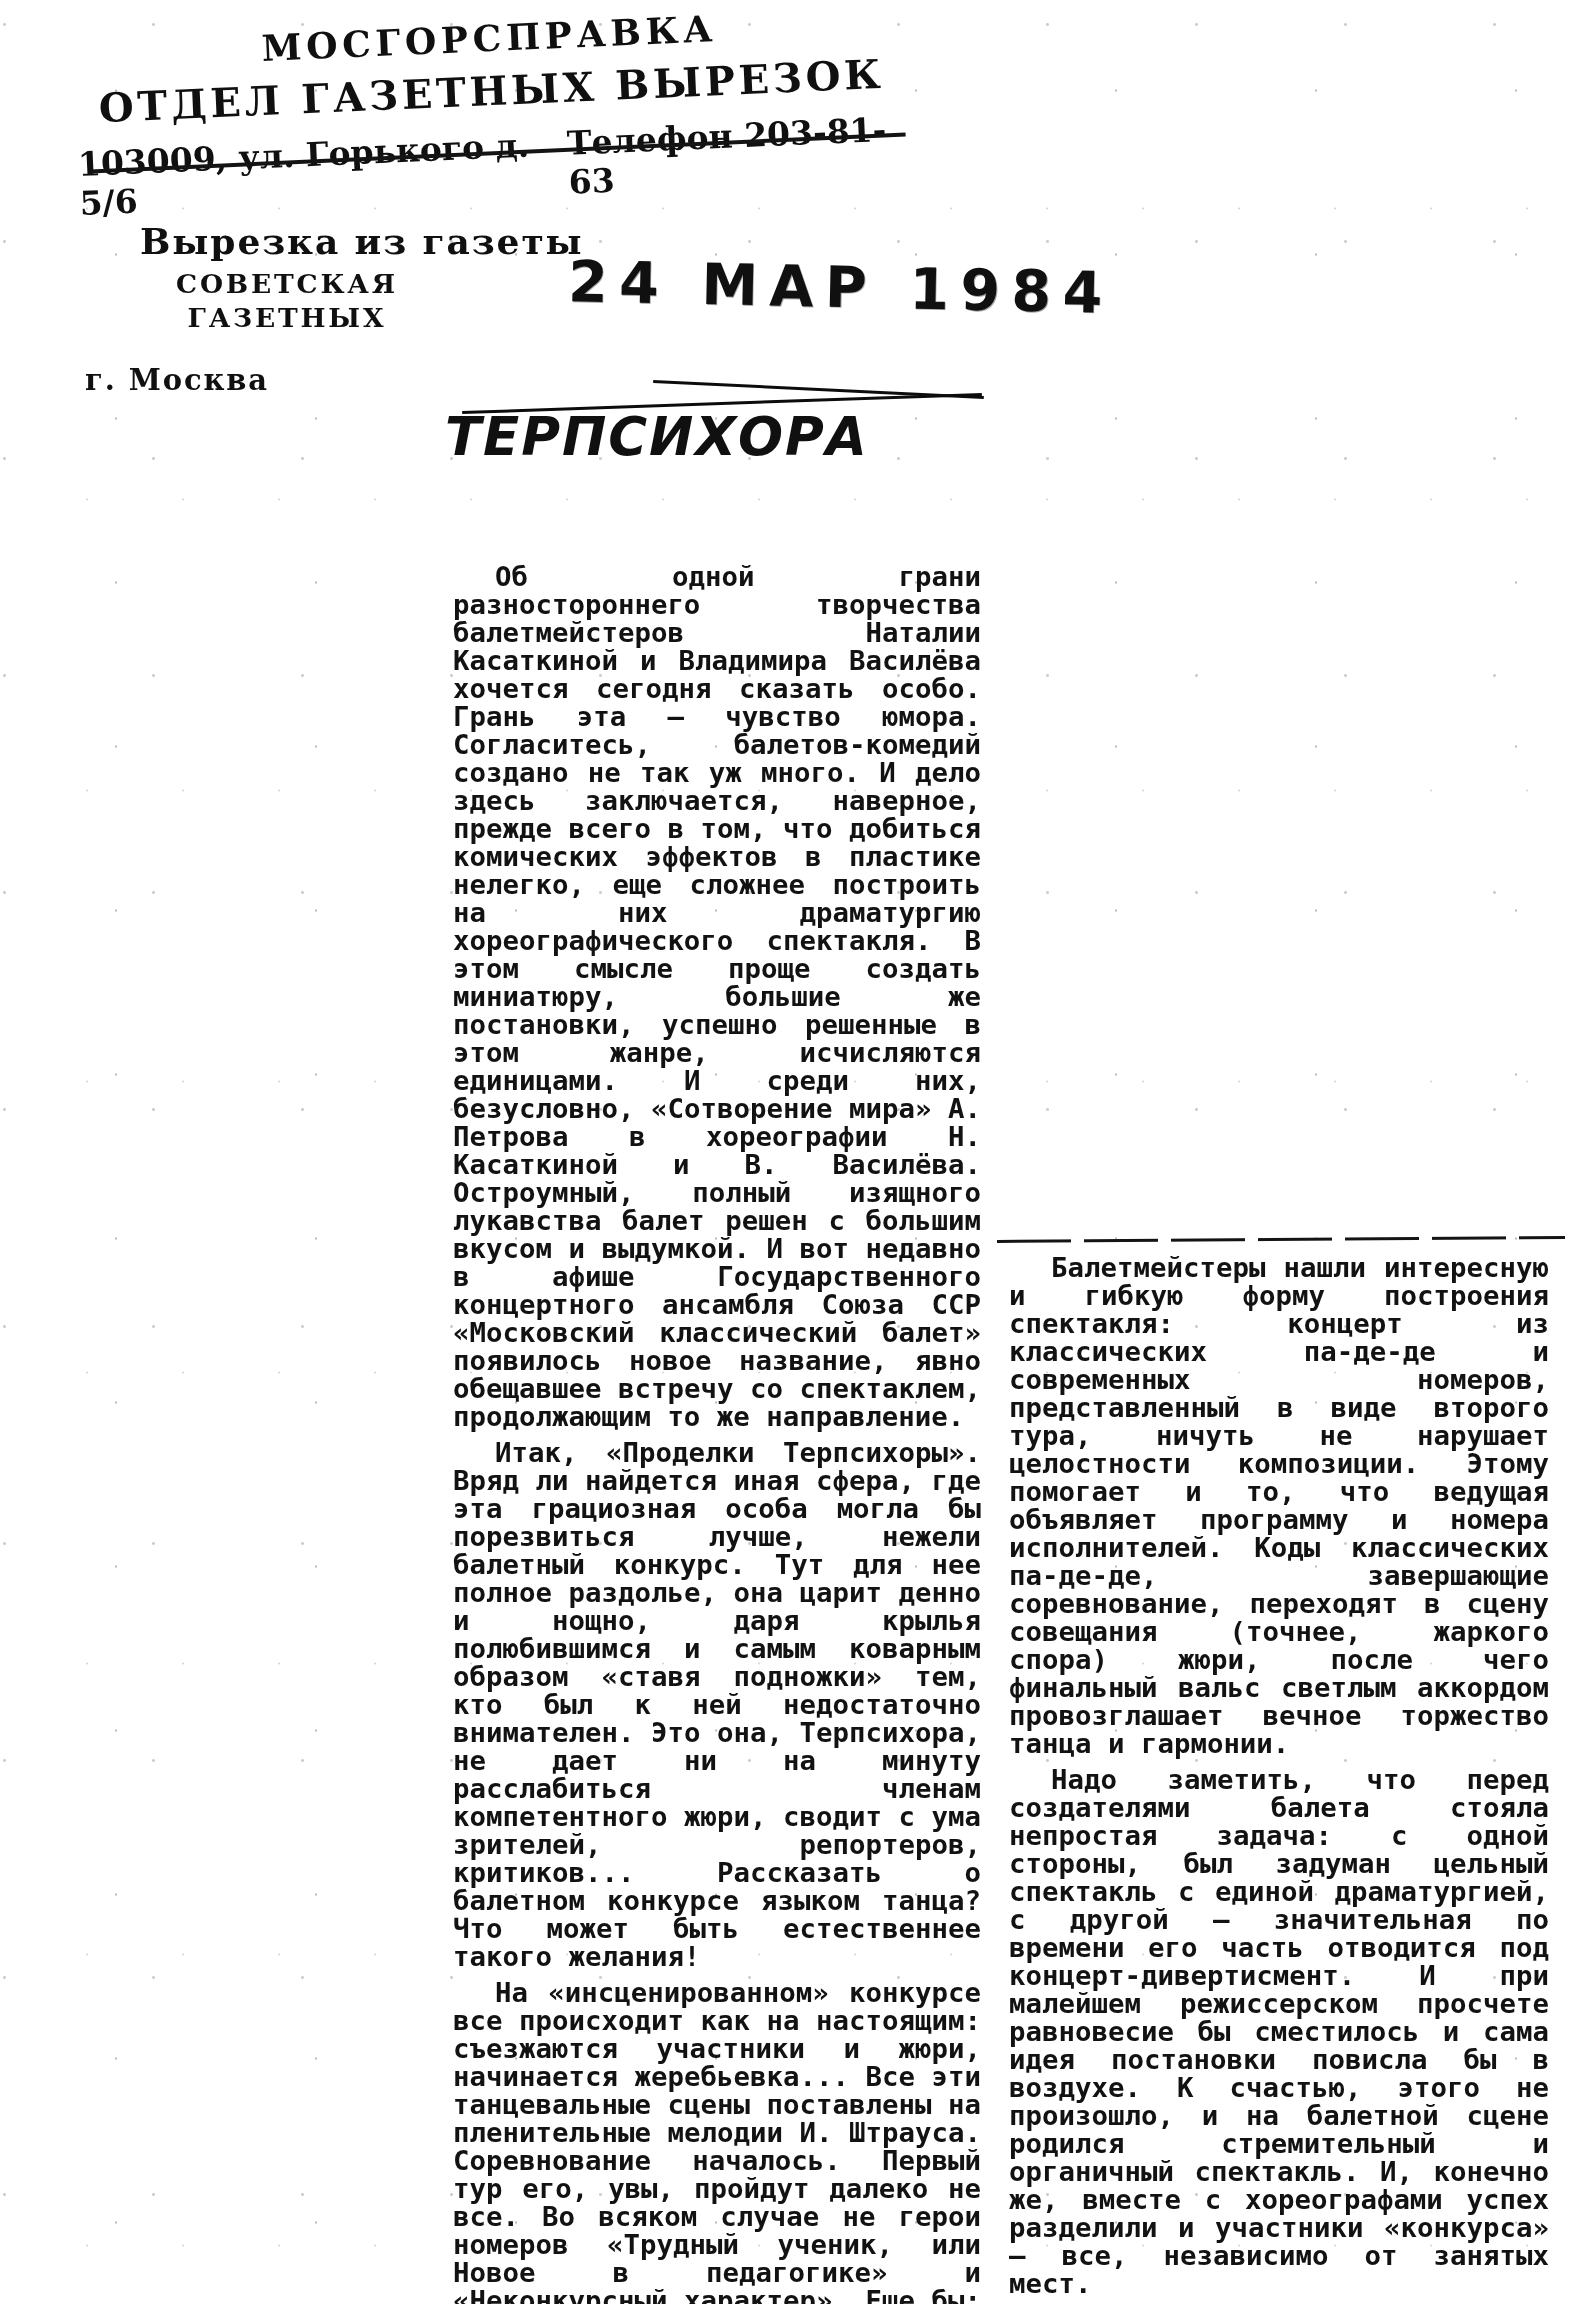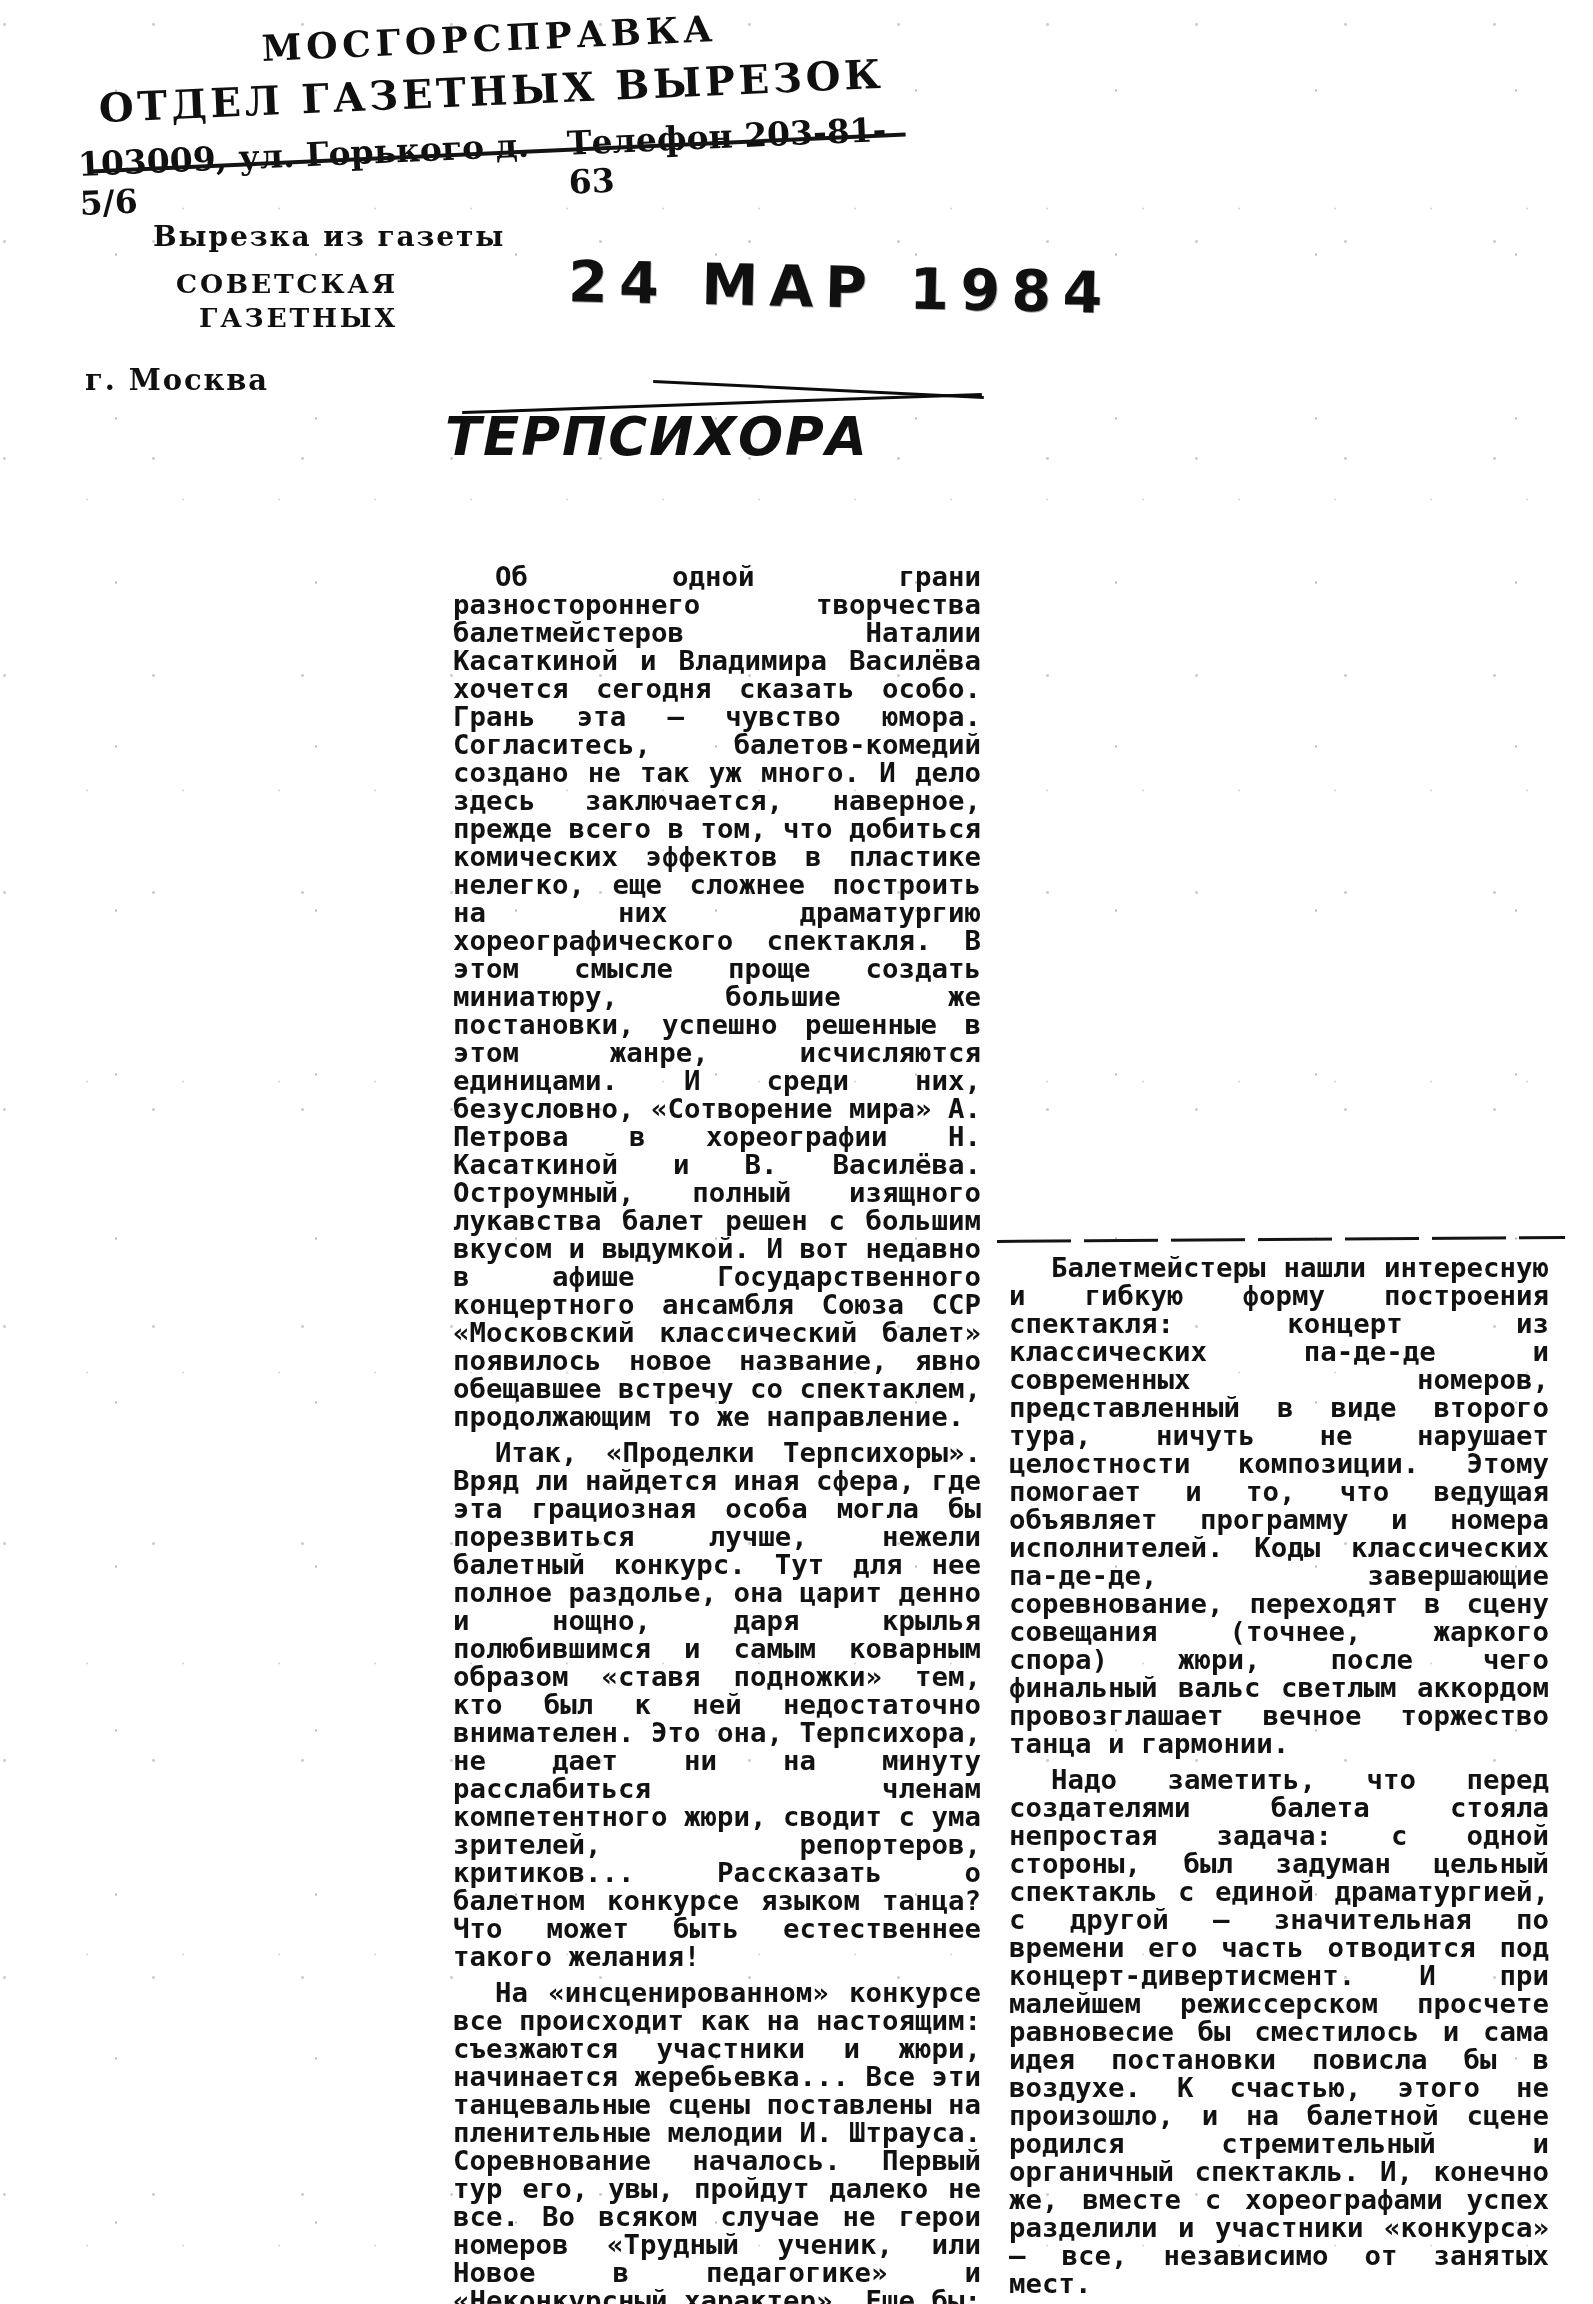--- a/index.html
+++ b/index.html
@@ -47,27 +47,27 @@
     font-size:33px;
   }
   .rule-masthead{
     position:absolute;left:90px;top:151px;width:816px;height:3.8px;
     background:#141414;
     transform:rotate(-2.6deg);
   }
 
   
   .source-label{
-    position:absolute;left:153px;top:220px;
-    font-weight:700;font-size:28px;letter-spacing:1.9px;
+    position:absolute;left:140px;top:220px;
+    font-weight:700;font-size:36px;letter-spacing:1.9px;
   }
   .paper-name{
     position:absolute;left:176px;top:267px;
     font-weight:700;font-size:26.5px;letter-spacing:2.8px;
-    line-height:34px;text-align:right;
+    line-height:34px;text-align:center;
   }
   .city{
     position:absolute;left:85px;top:363px;
     font-weight:700;font-size:29px;letter-spacing:1.9px;text-align:right;
   }
 
   
   .stamp{
     position:absolute;left:568px;top:254px;
     font-family:"DejaVu Sans", sans-serif;

